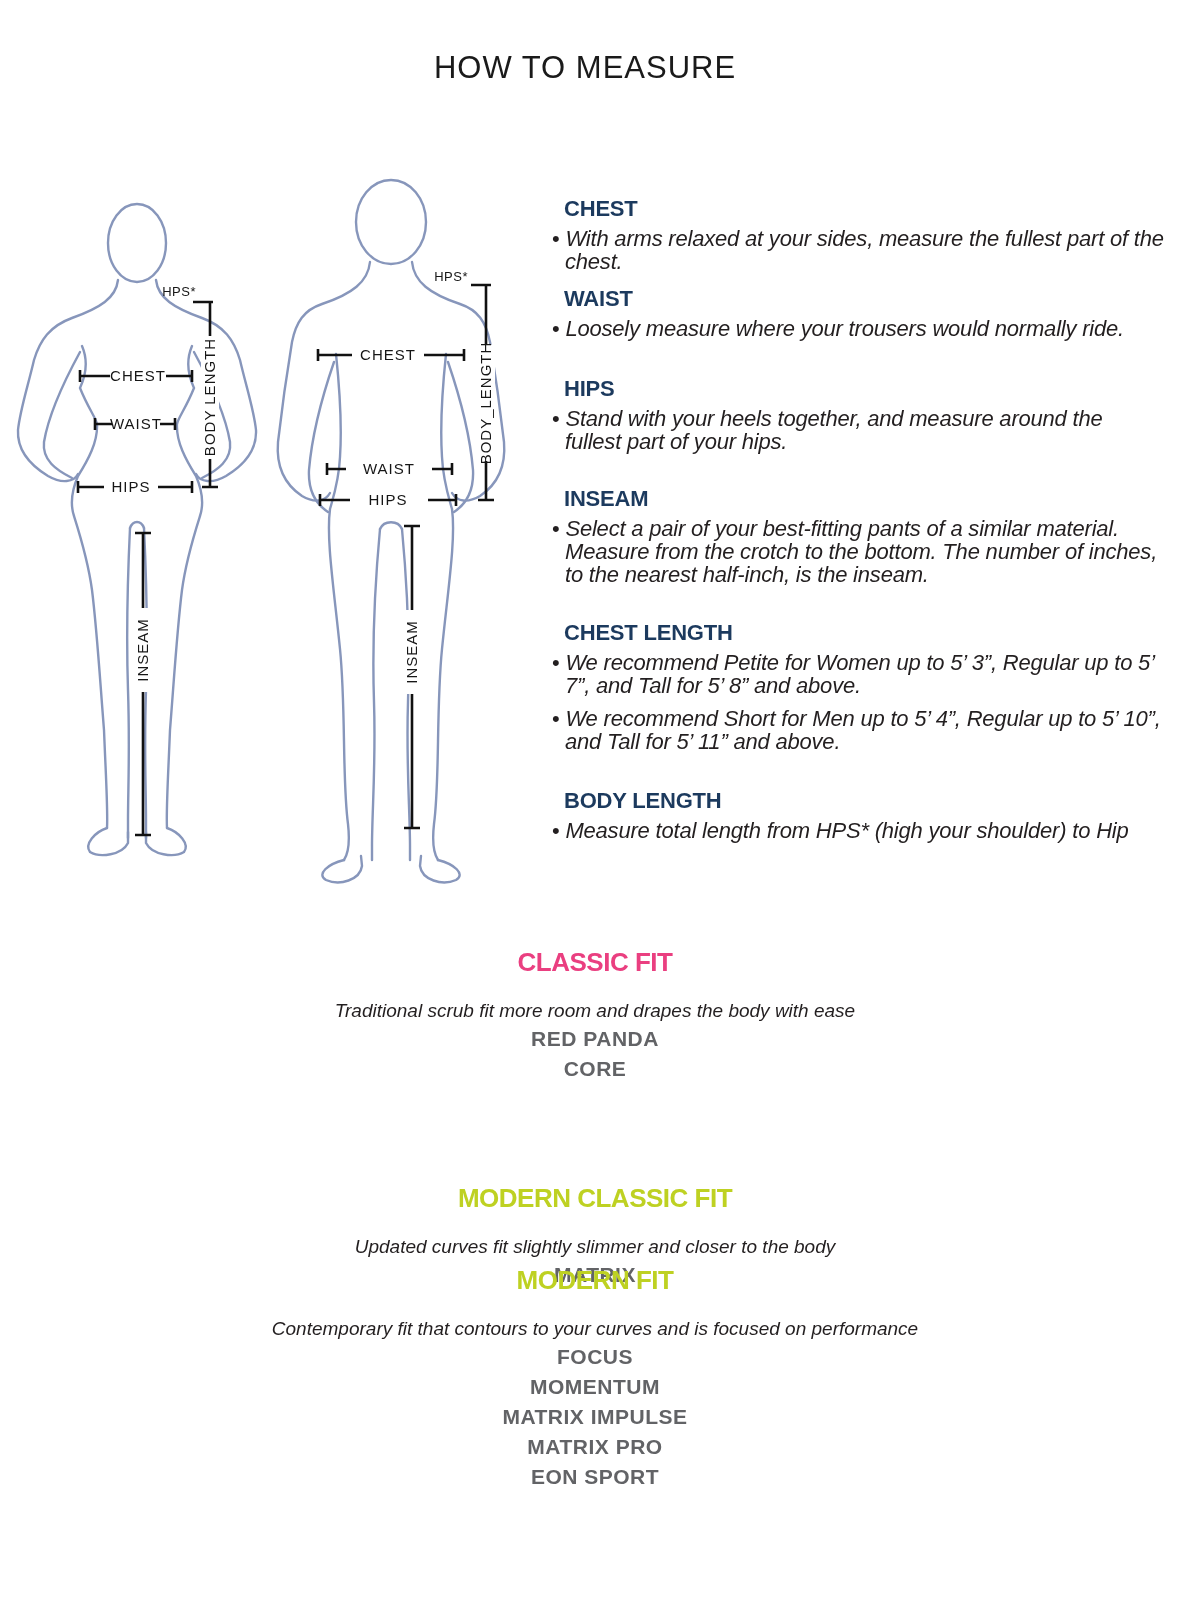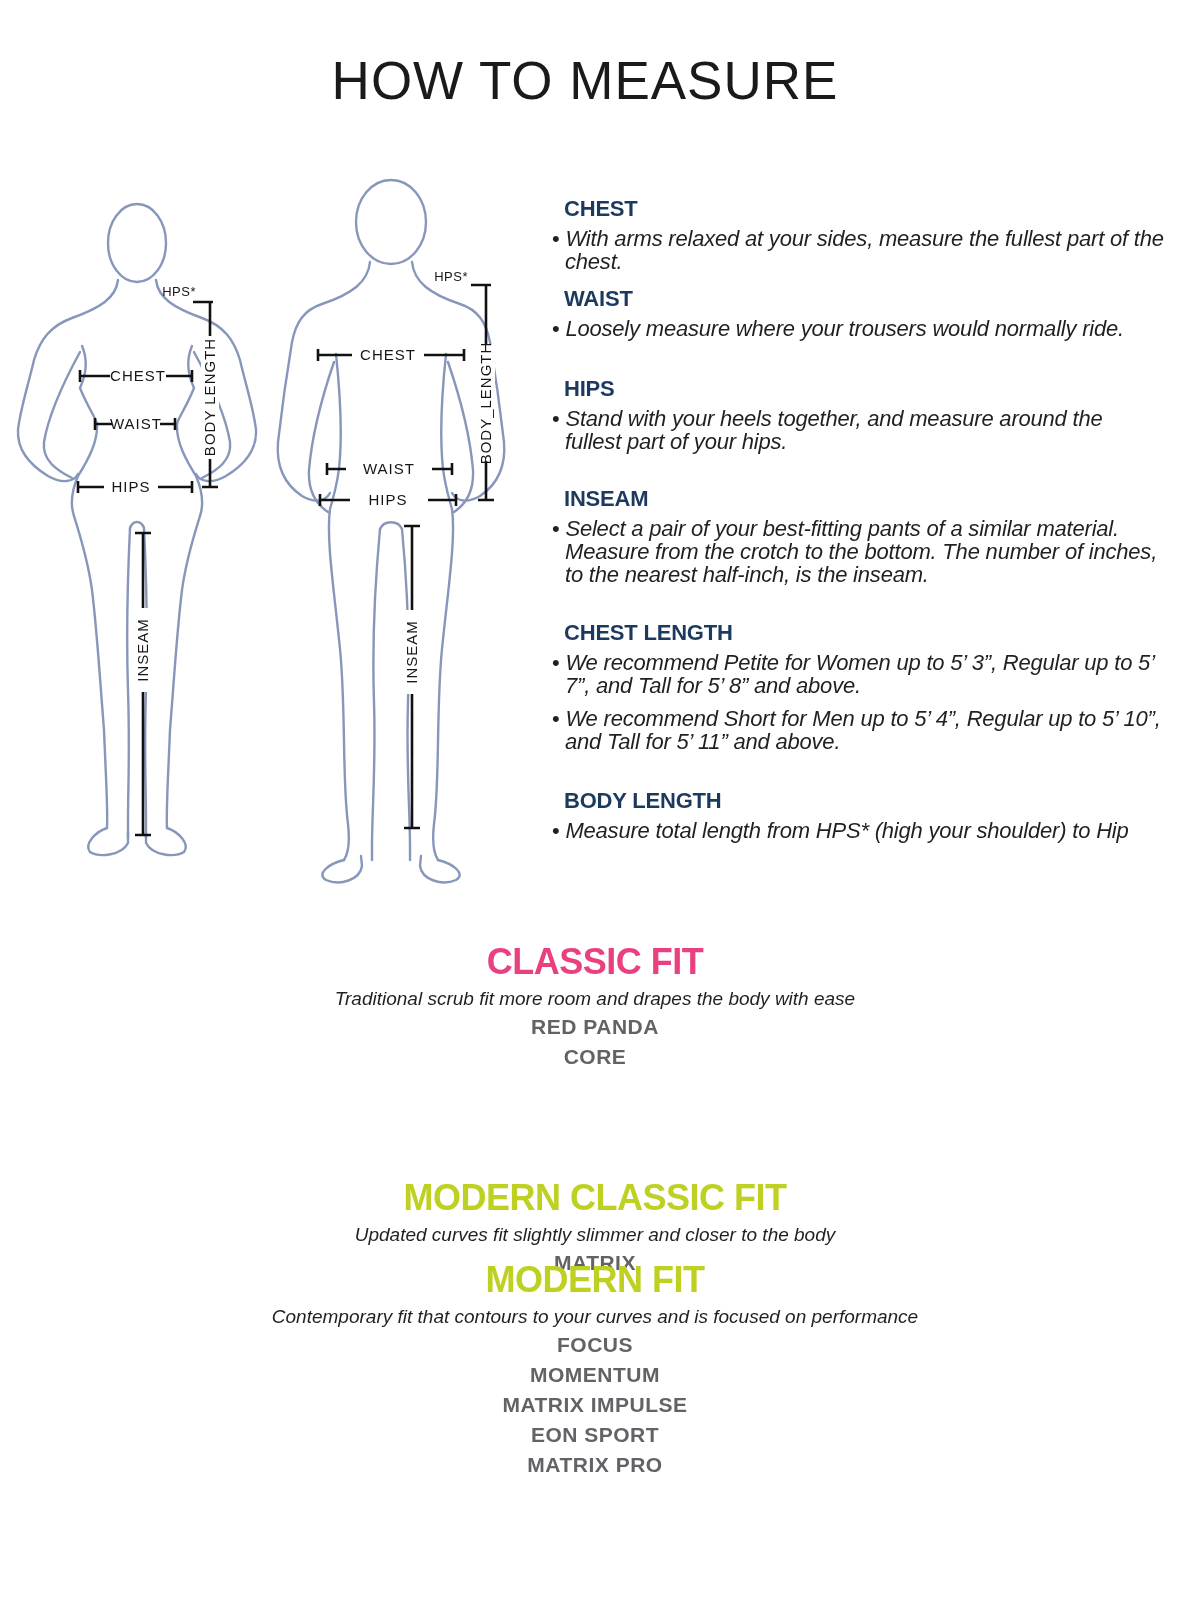--- a/index.html
+++ b/index.html
@@ -1,21 +1,21 @@
 <!DOCTYPE html>
 <html><head>
 <meta charset="utf-8">
 <style>
   * { margin:0; padding:0; box-sizing:border-box; }
   html,body { width:1200px; height:1600px; background:#ffffff;
               font-family:"Liberation Sans", sans-serif; color:#231f20; overflow:hidden; }
   .page { position:relative; width:1200px; height:1600px; background:#fff; }
 
   .title { position:absolute; top:50px; left:0; width:1170px; text-align:center;
-           font-size:53px; font-weight:400; letter-spacing:1px; color:#1a1a1a; }
+           font-size:31px; font-weight:400; letter-spacing:1px; color:#1a1a1a; }
 
   .figures-svg { position:absolute; left:0; top:160px; }
   .figures-svg path, .figures-svg ellipse { fill:none; stroke:#8796bb; stroke-width:2.4; stroke-linecap:round; }
   .figures-svg .ann path { stroke:#111111; stroke-width:2.6; stroke-linecap:butt; }
   .figures-svg text { fill:#161616; font-family:"Liberation Sans", sans-serif;
                       font-size:15px; letter-spacing:1px; }
   .figures-svg text.hps { font-size:13px; letter-spacing:0.5px; }
   .figures-svg rect.mask { fill:#ffffff; stroke:none; }
 
   .measure-col { position:absolute; left:552px; top:196px; width:612px; }
@@ -25,24 +25,24 @@
   .m-bullet { font-style:italic; font-size:22px; line-height:23px; letter-spacing:-0.2px;
               padding-left:13px; text-indent:-13px; margin-bottom:10px; color:#231f20; }
   .m-bullet::before { content:"\2022\00a0"; font-style:normal; }
 
   .s-chest{top:0;} .s-waist{top:90px;} .s-hips{top:180px;}
   .s-inseam{top:290px;} .s-inseamlen{top:424px;} .s-bodylen{top:592px;}
 
   .fits { position:absolute; left:0; top:0; width:1190px; text-align:center; }
   .fit { position:absolute; left:0; width:1190px; }
   .fit-1{top:940px;} .fit-2{top:1176px;} .fit-3{top:1258px;}
-  .fit-name { font-size:36px; font-weight:bold; letter-spacing:-0.5px; line-height:44px; }
+  .fit-name { font-size:26px; font-weight:bold; letter-spacing:-0.5px; line-height:44px; }
   .fit-1 .fit-name { color:#ea3f80; }
   .fit-2 .fit-name, .fit-3 .fit-name { color:#bed122; }
-  .fit-desc { font-style:italic; font-size:19px; line-height:26px; margin-top:2px; color:#231f20; }
+  .fit-desc { font-style:italic; font-size:19px; line-height:26px; margin-top:14px; color:#231f20; }
   .fit-products { }
   .fit-product { font-size:21px; font-weight:bold; color:#626366; line-height:30px; letter-spacing:0.5px; }
 </style>
 </head>
 <body>
 
 <div class="page">
 
   <div class="title">HOW TO MEASURE</div>
 
@@ -164,19 +164,19 @@
       </div>
     </div>
 
     <div class="fit fit-3">
       <div class="fit-name">MODERN FIT</div>
       <div class="fit-desc">Contemporary fit that contours to your curves and is focused on performance</div>
       <div class="fit-products">
         <div class="fit-product">FOCUS</div>
         <div class="fit-product">MOMENTUM</div>
         <div class="fit-product">MATRIX IMPULSE</div>
+        <div class="fit-product">MATRIX PRO</div>
         <div class="fit-product">EON SPORT</div>
-        <div class="fit-product">MATRIX PRO</div>
       </div>
     </div>
   </div>
 
 </div>
 
 </body></html>

